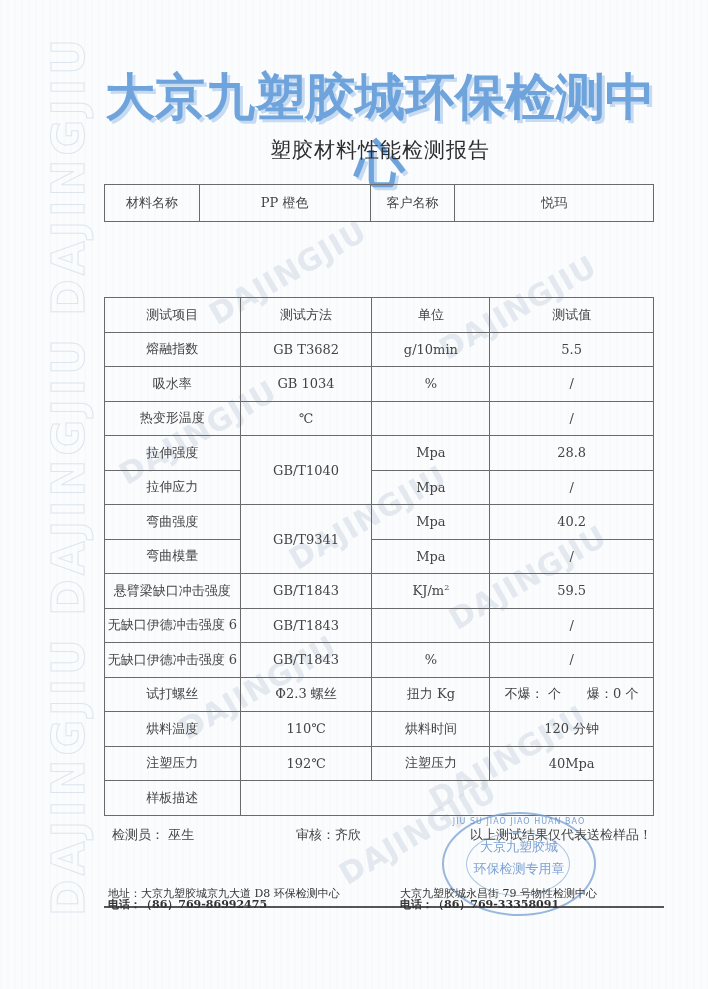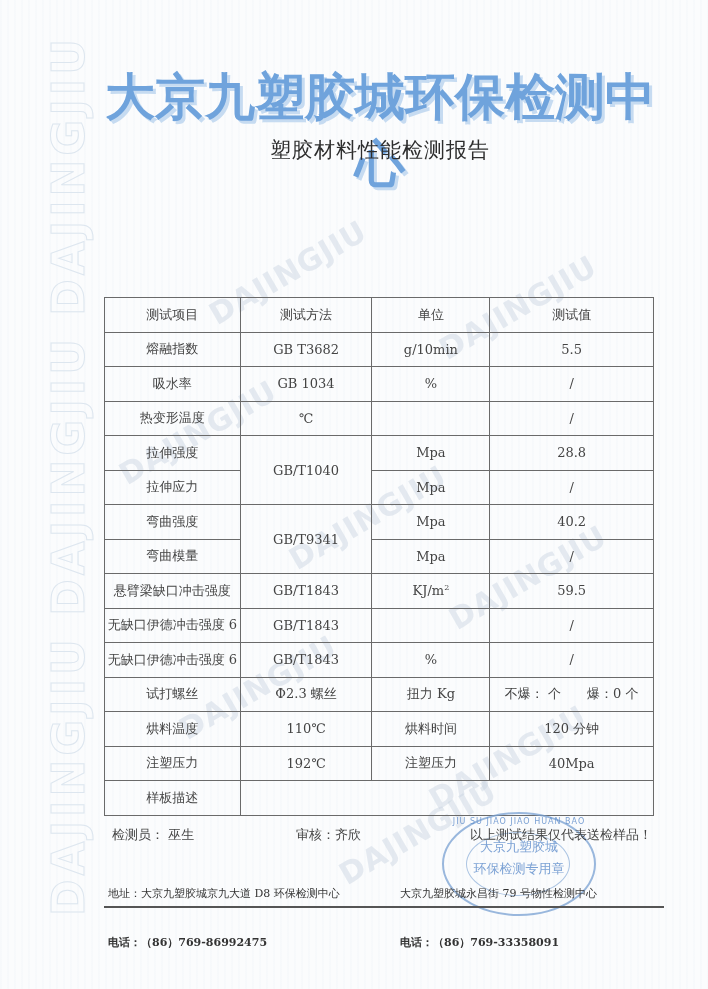--- a/index.html
+++ b/index.html
@@ -39,21 +39,21 @@
     font-size:21px; color:#2e2e2e; letter-spacing:1px;
   }
   table { border-collapse:collapse; position:absolute; }
   td { border:1px solid #6a6a6a; text-align:center; font-size:13px; color:#444; padding:0; }
   .t1 { left:104px; top:184px; width:550px; }
   .t1 td { height:36px; }
   .t2 { left:104px; top:297px; width:550px; }
   .t2 td { height:33.5px; }
   .sig { position:absolute; top:826px; font-size:13px; color:#444; }
   .addr { position:absolute; top:886px; font-size:11px; font-weight:normal; color:#333; }
-  .tel { position:absolute; top:935px; font-size:11px; font-weight:bold; color:#333; }
+  .tel { position:absolute; top:897px; font-size:11px; font-weight:bold; color:#333; }
   .hr { position:absolute; left:104px; top:906px; width:560px; height:2px; background:#555; }
   .stamp {
     position:absolute; left:442px; top:812px; width:150px; height:100px;
     border:2px solid rgba(120,160,210,0.75); border-radius:50%;
     color:rgba(100,145,205,0.85);
   }
   .stamp .inner {
     position:absolute; left:22px; top:18px; width:102px; height:62px;
     border:1px solid rgba(120,160,210,0.6); border-radius:50%;
   }
@@ -84,20 +84,26 @@
 <div class="subtitle">塑胶材料性能检测报告</div>
 
 <table class="t1">
   <colgroup>
       <col style="width:95px">
       <col style="width:171px">
       <col style="width:85px">
       <col style="width:199px">
     </colgroup>
   <tbody>
+      <tr>
+    <td>材料名称</td>
+    <td>PP 橙色</td>
+    <td>客户名称</td>
+    <td>悦玛</td>
+  </tr>
 </tbody>
   </table>
 
 <table class="t2">
   <colgroup>
       <col style="width:136px">
       <col style="width:132px">
       <col style="width:118px">
       <col style="width:164px">
     </colgroup>

